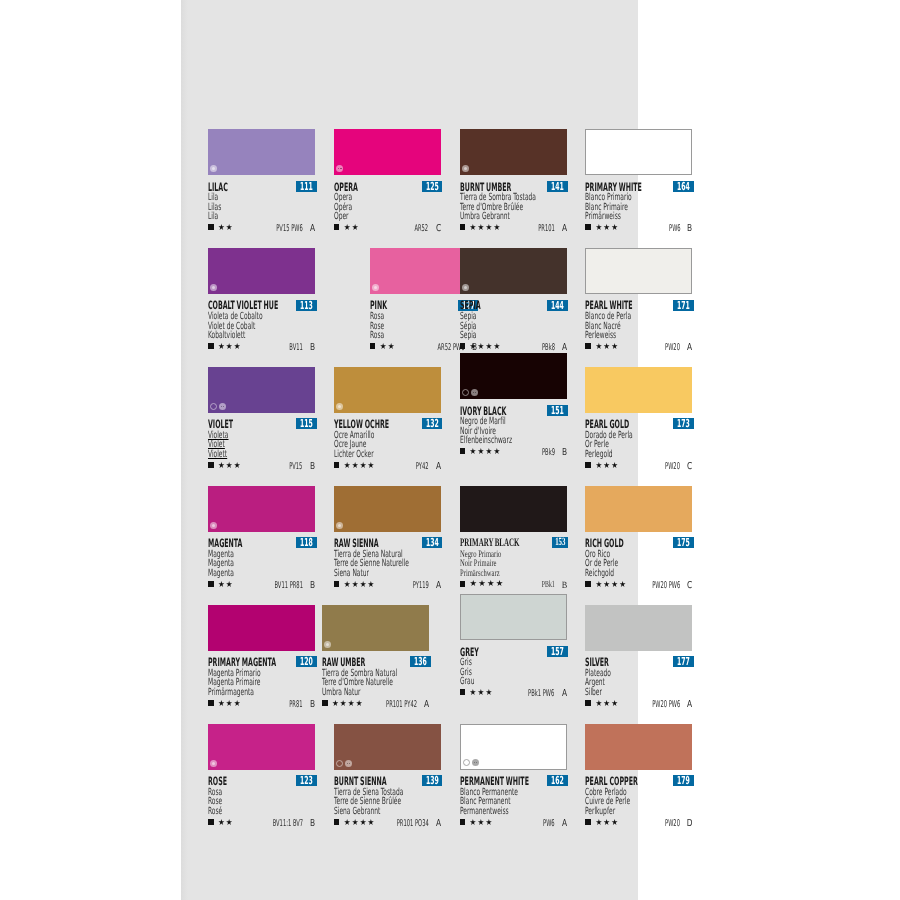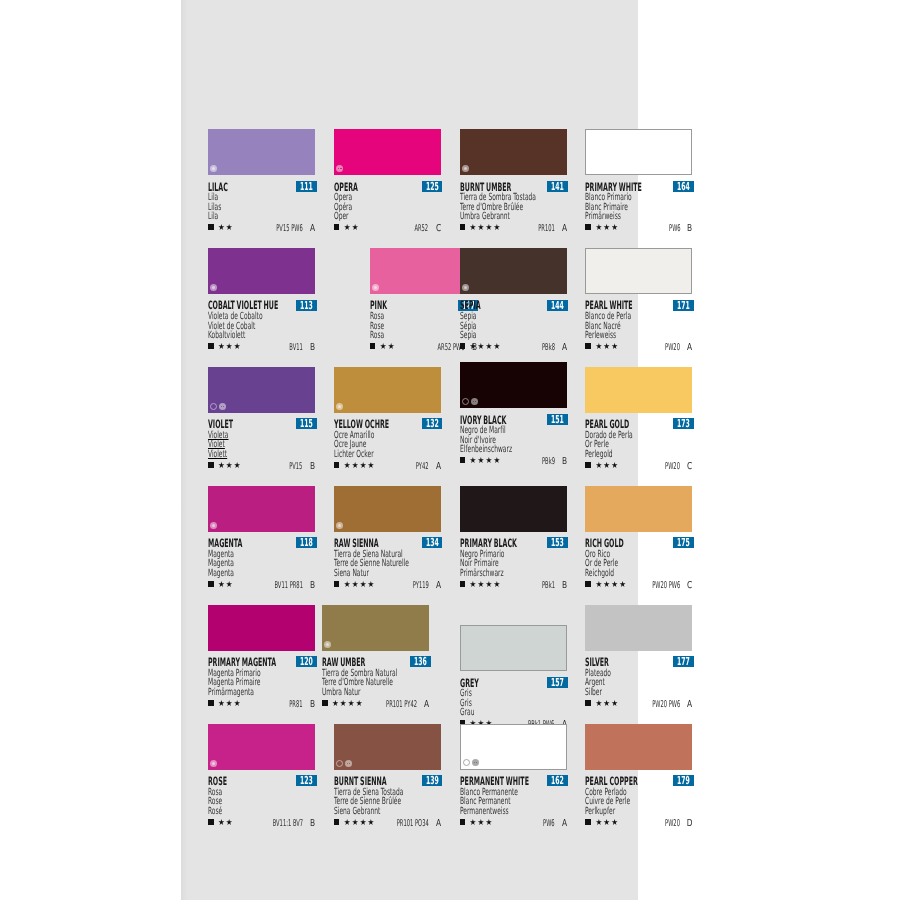--- a/index.html
+++ b/index.html
@@ -288,21 +288,21 @@
     <div class="lft">
       <div class="sq"></div>
       <div class="stars">★★★★</div>
     </div>
     <div class="rgt">
       <div class="pig">PY42</div>
       <div class="ser">A</div>
     </div>
   </div>
 </div>
-<div class="cell" style="left:251.66px;top:233px;">
+<div class="cell" style="left:251.66px;top:224px;">
   <div class="sw" style="background: rgb(23, 3, 3); color: rgb(166, 159, 159);">
     <div class="marks">
             <span class="mk open-circle"></span>
             <span class="mk half-circle"></span>
           </div>
   </div>
   <div class="hdr">
     <div class="nm">IVORY BLACK</div>
     <div class="code">
             <span class="codet">151</span>
@@ -391,21 +391,21 @@
     <div class="lft">
       <div class="sq"></div>
       <div class="stars">★★★★</div>
     </div>
     <div class="rgt">
       <div class="pig">PY119</div>
       <div class="ser">A</div>
     </div>
   </div>
 </div>
-<div class="cell" style="left:251.66px;top:356.85px;">
+<div class="cell" style="left:251.66px;top:356.85px;font-family:Liberation Serif, serif;">
   <div class="sw" style="background: rgb(32, 24, 24); color: rgb(170, 167, 167);">
     <div class="marks"></div>
   </div>
   <div class="hdr">
     <div class="nm">PRIMARY BLACK</div>
     <div class="code">
             <span class="codet">153</span>
           </div>
   </div>
   <div class="tr">Negro Primario</div>
@@ -489,21 +489,21 @@
     <div class="lft">
       <div class="sq"></div>
       <div class="stars">★★★★</div>
     </div>
     <div class="rgt">
       <div class="pig">PR101 PY42</div>
       <div class="ser">A</div>
     </div>
   </div>
 </div>
-<div class="cell" style="left:251.66px;top:496px;">
+<div class="cell" style="left:251.66px;top:465px;">
   <div class="sw light" style="background: rgb(206, 213, 210); color: rgb(119, 123, 121);">
     <div class="marks"></div>
   </div>
   <div class="hdr">
     <div class="nm">GREY</div>
     <div class="code">
             <span class="codet">157</span>
           </div>
   </div>
   <div class="tr">Gris</div>

